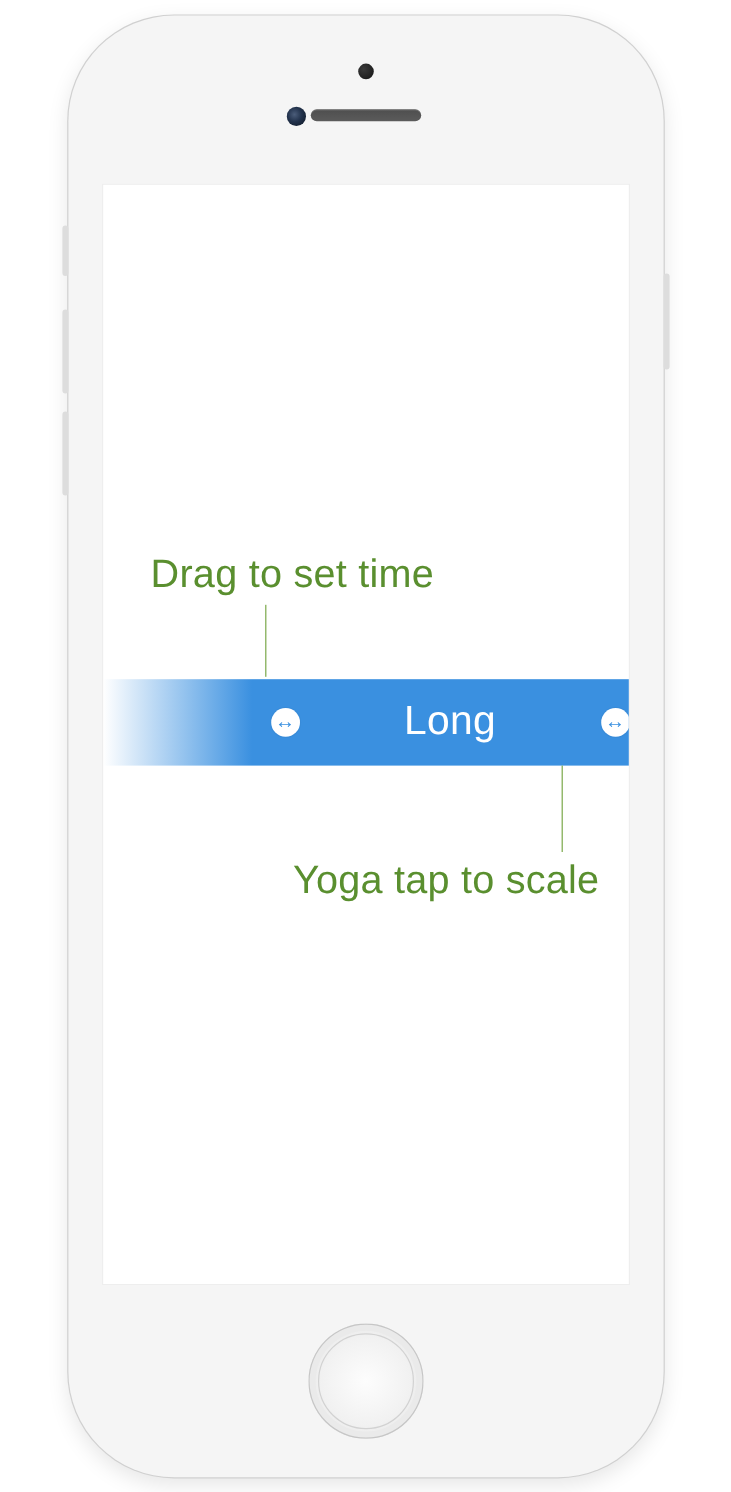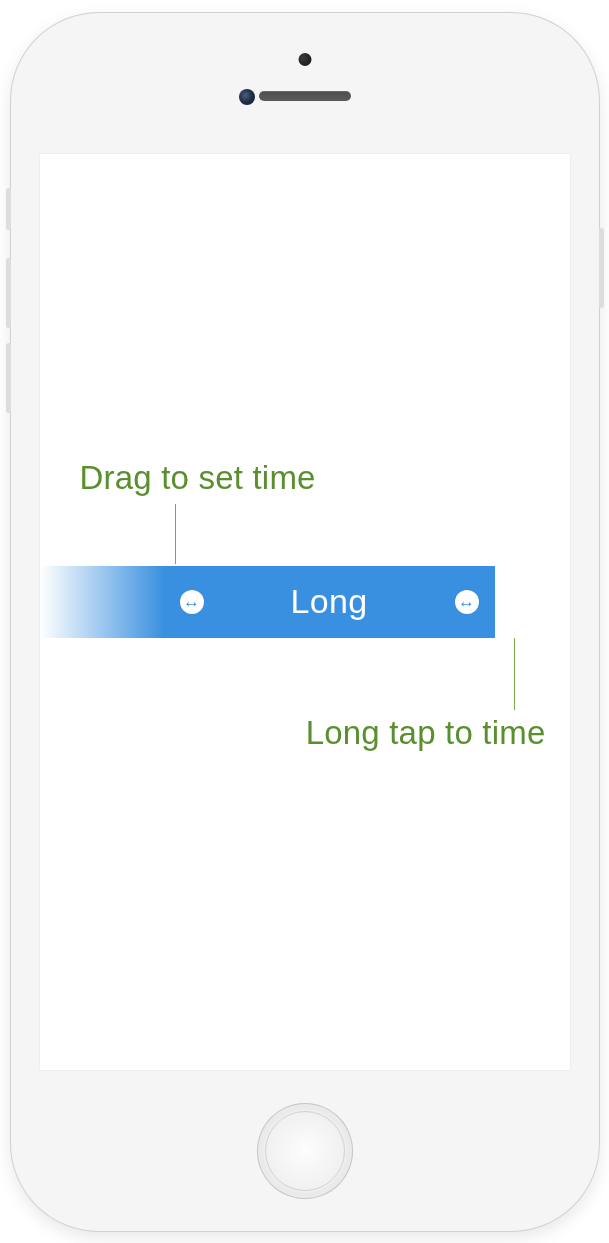--- a/index.html
+++ b/index.html
@@ -7,21 +7,21 @@
       width: 609px;
       height: 1243px;
       background: transparent;
       display: flex;
       align-items: center;
       justify-content: center;
       font-family: -apple-system, "Helvetica Neue", Helvetica, Arial, sans-serif;
       font-weight: 300;
     }
     .phone-frame {
-      width: 588px;
+      width: 496px;
       height: 1218px;
       background: #f5f5f5;
       border-radius: 88px;
       box-shadow: 0 0 0 1px #d0d0d0, 0 6px 18px rgba(0,0,0,0.10);
       position: relative;
       padding: 140px 28px 160px 28px;
     }
     
     .top-camera {
       position: absolute;
@@ -170,18 +170,18 @@
           <span>↔</span>
         </div>
         <div class="bar-title">Long</div>
         <div class="handle">
           <span>↔</span>
         </div>
       </div>
     </div>
 
     <div class="connector conn-bottom"></div>
-    <div class="hint hint-bottom">Long tap to time</div>
+    <div class="hint hint-bottom">Yoga tap to scale</div>
 
   </div>
 
   <div class="home-btn"></div>
 </div>
 
 </body></html>

